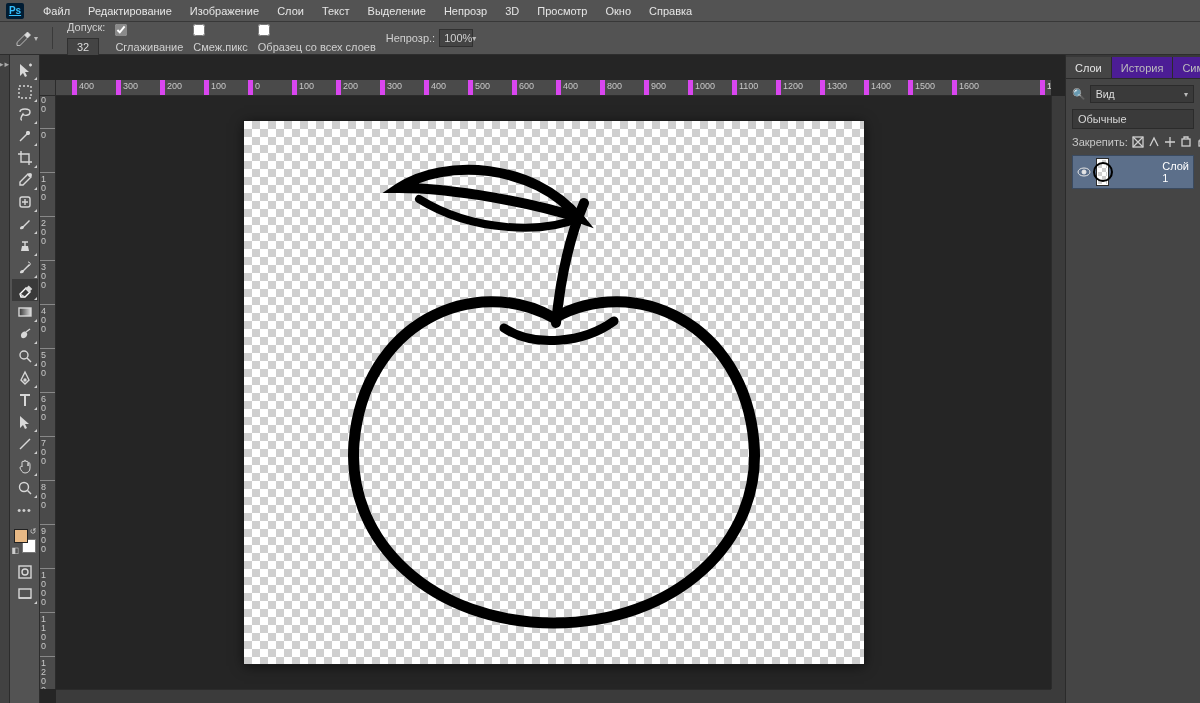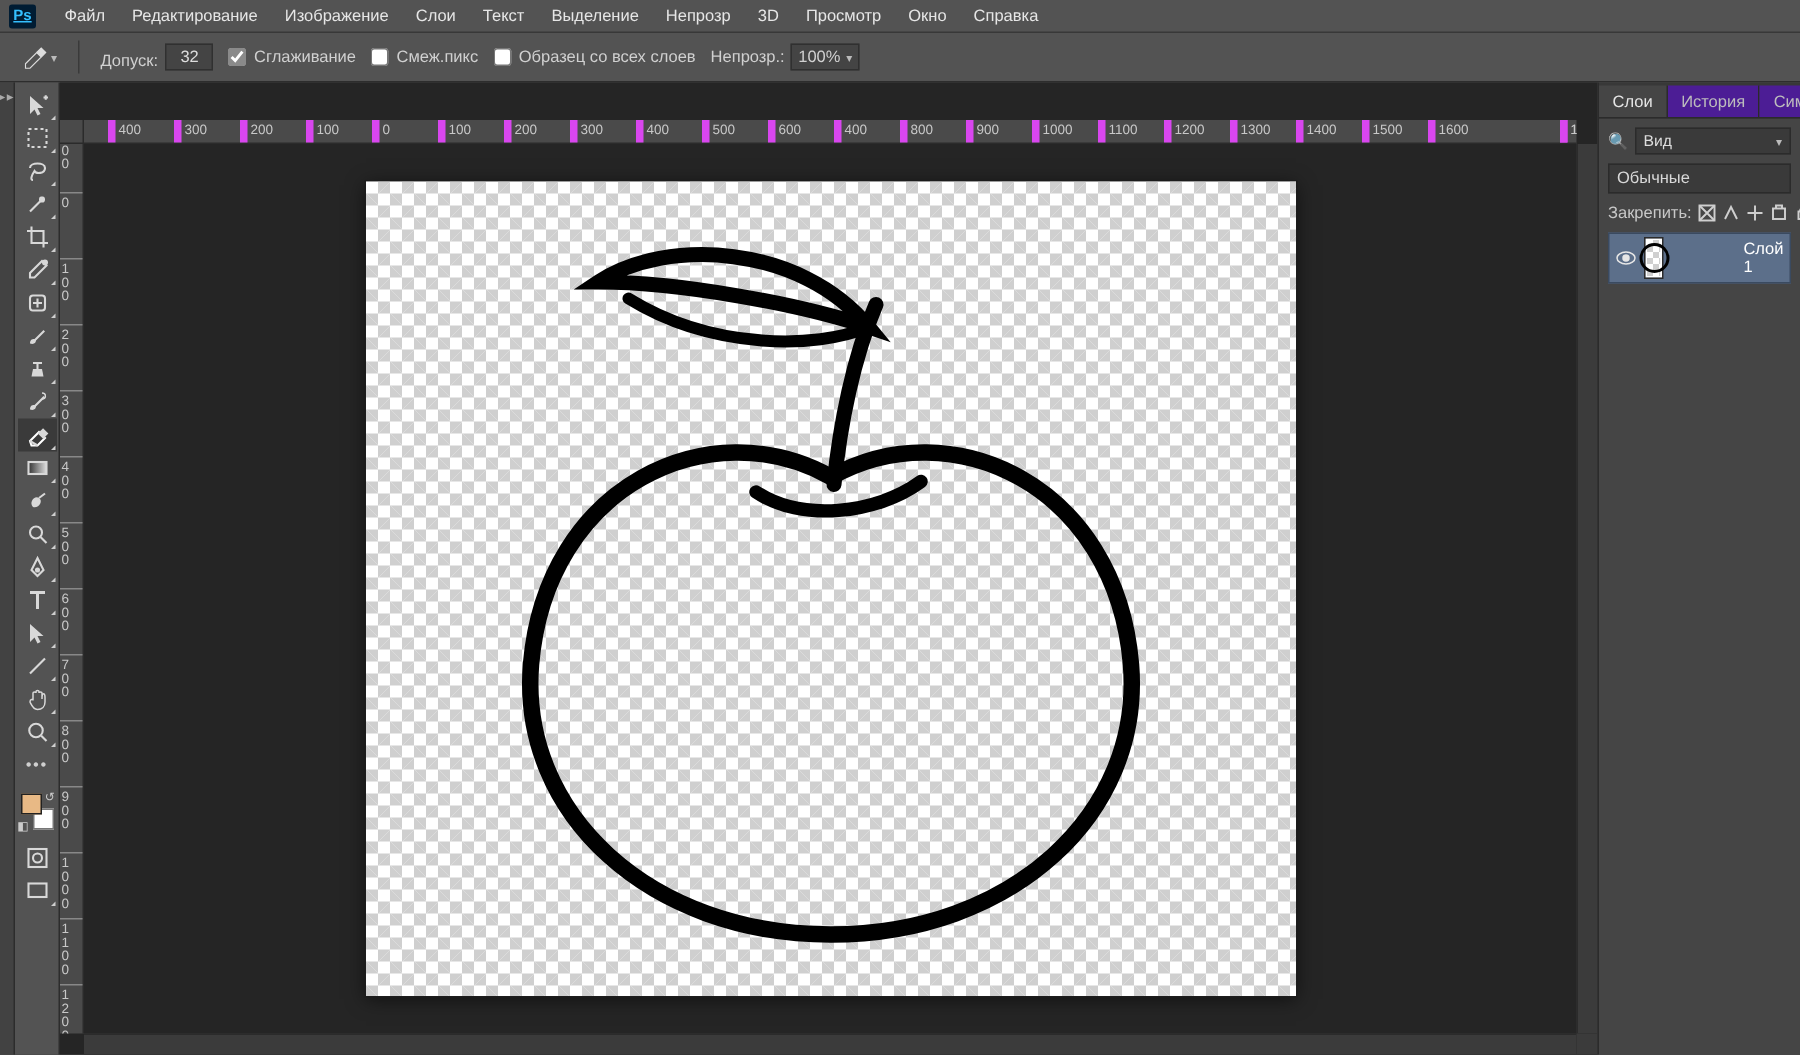--- a/index.html
+++ b/index.html
@@ -6,25 +6,25 @@
   html, body { width: 1200px; height: 703px; overflow: hidden; font-family: "Segoe UI", Tahoma, sans-serif; font-size: 11px; color: #d8d8d8; background: #535353; }
   
   .menubar { height: 21px; background: #535353; display: flex; align-items: center; padding-left: 6px; gap: 0; }
   .menubar .ps-badge { width: 18px; height: 16px; background: #001c33; color: #34c0ff; font-weight: 700; font-size: 10px; display: flex; align-items: center; justify-content: center; border-radius: 2px; margin-right: 10px; text-decoration: underline; }
   .menubar .menu-item { padding: 3px 9px; color: #e6e6e6; font-size: 11px; cursor: default; }
   
   .optbar { height: 34px; background: #535353; border-top: 1px solid #383838; border-bottom: 1px solid #2d2d2d; display: flex; align-items: center; padding-left: 14px; gap: 10px; font-size: 11px; color: #d0d0d0; }
   .optbar .tool-sample { width: 24px; height: 22px; display:flex; align-items:center; justify-content:center; }
   .optbar .tool-sample svg { width:18px; height:18px; }
   .optbar .sep { width:1px; height:22px; background:#3a3a3a; margin:0 4px;}
-  .optbar label { display:flex; align-items:flex-end; gap:5px; }
+  .optbar label { display:flex; align-items:flex-start; gap:5px;flex-direction:column; }
   .optbar input[type=text] { width: 32px; height:18px; background:#444; border:1px solid #303030; color:#ddd; text-align:center; font-size:11px;}
   .optbar input[type=checkbox]{ width:12px; height:12px; accent-color:#8a8a8a;}
   .optbar .opacity-box{ display:flex; align-items:center; gap:4px;}
-  .optbar .opacity-box .pct{ width:46px; height:18px; background:#444; border:1px solid #303030; display:flex; align-items:center; justify-content:space-between; padding:0 4px; font-size:11px;}
+  .optbar .opacity-box .pct{ width:34px; height:18px; background:#444; border:1px solid #303030; display:flex; align-items:center; justify-content:space-between; padding:0 4px; font-size:11px;}
   .optbar .opacity-box .pct .chev{ font-size:8px; color:#bbb;}
   
   .main { position:absolute; top:55px; left:0; right:0; bottom:0; display:flex; }
   
   .expand-strip{ width:10px; background:#424242; border-right:1px solid #2c2c2c; display:flex; align-items:flex-start; justify-content:center; padding-top:4px;}
   .expand-strip .dots{ font-size:9px; color:#aaa; letter-spacing:1px;}
   
   .toolbox { width:30px; background:#535353; border-right:1px solid #2c2c2c; display:flex; flex-direction:column; align-items:center; padding-top:4px;}
   .tool { width:26px; height:22px; display:flex; align-items:center; justify-content:center; position:relative; margin-bottom:0px; cursor:default;}
   .tool.selected{ background:#3a3a3a; }

